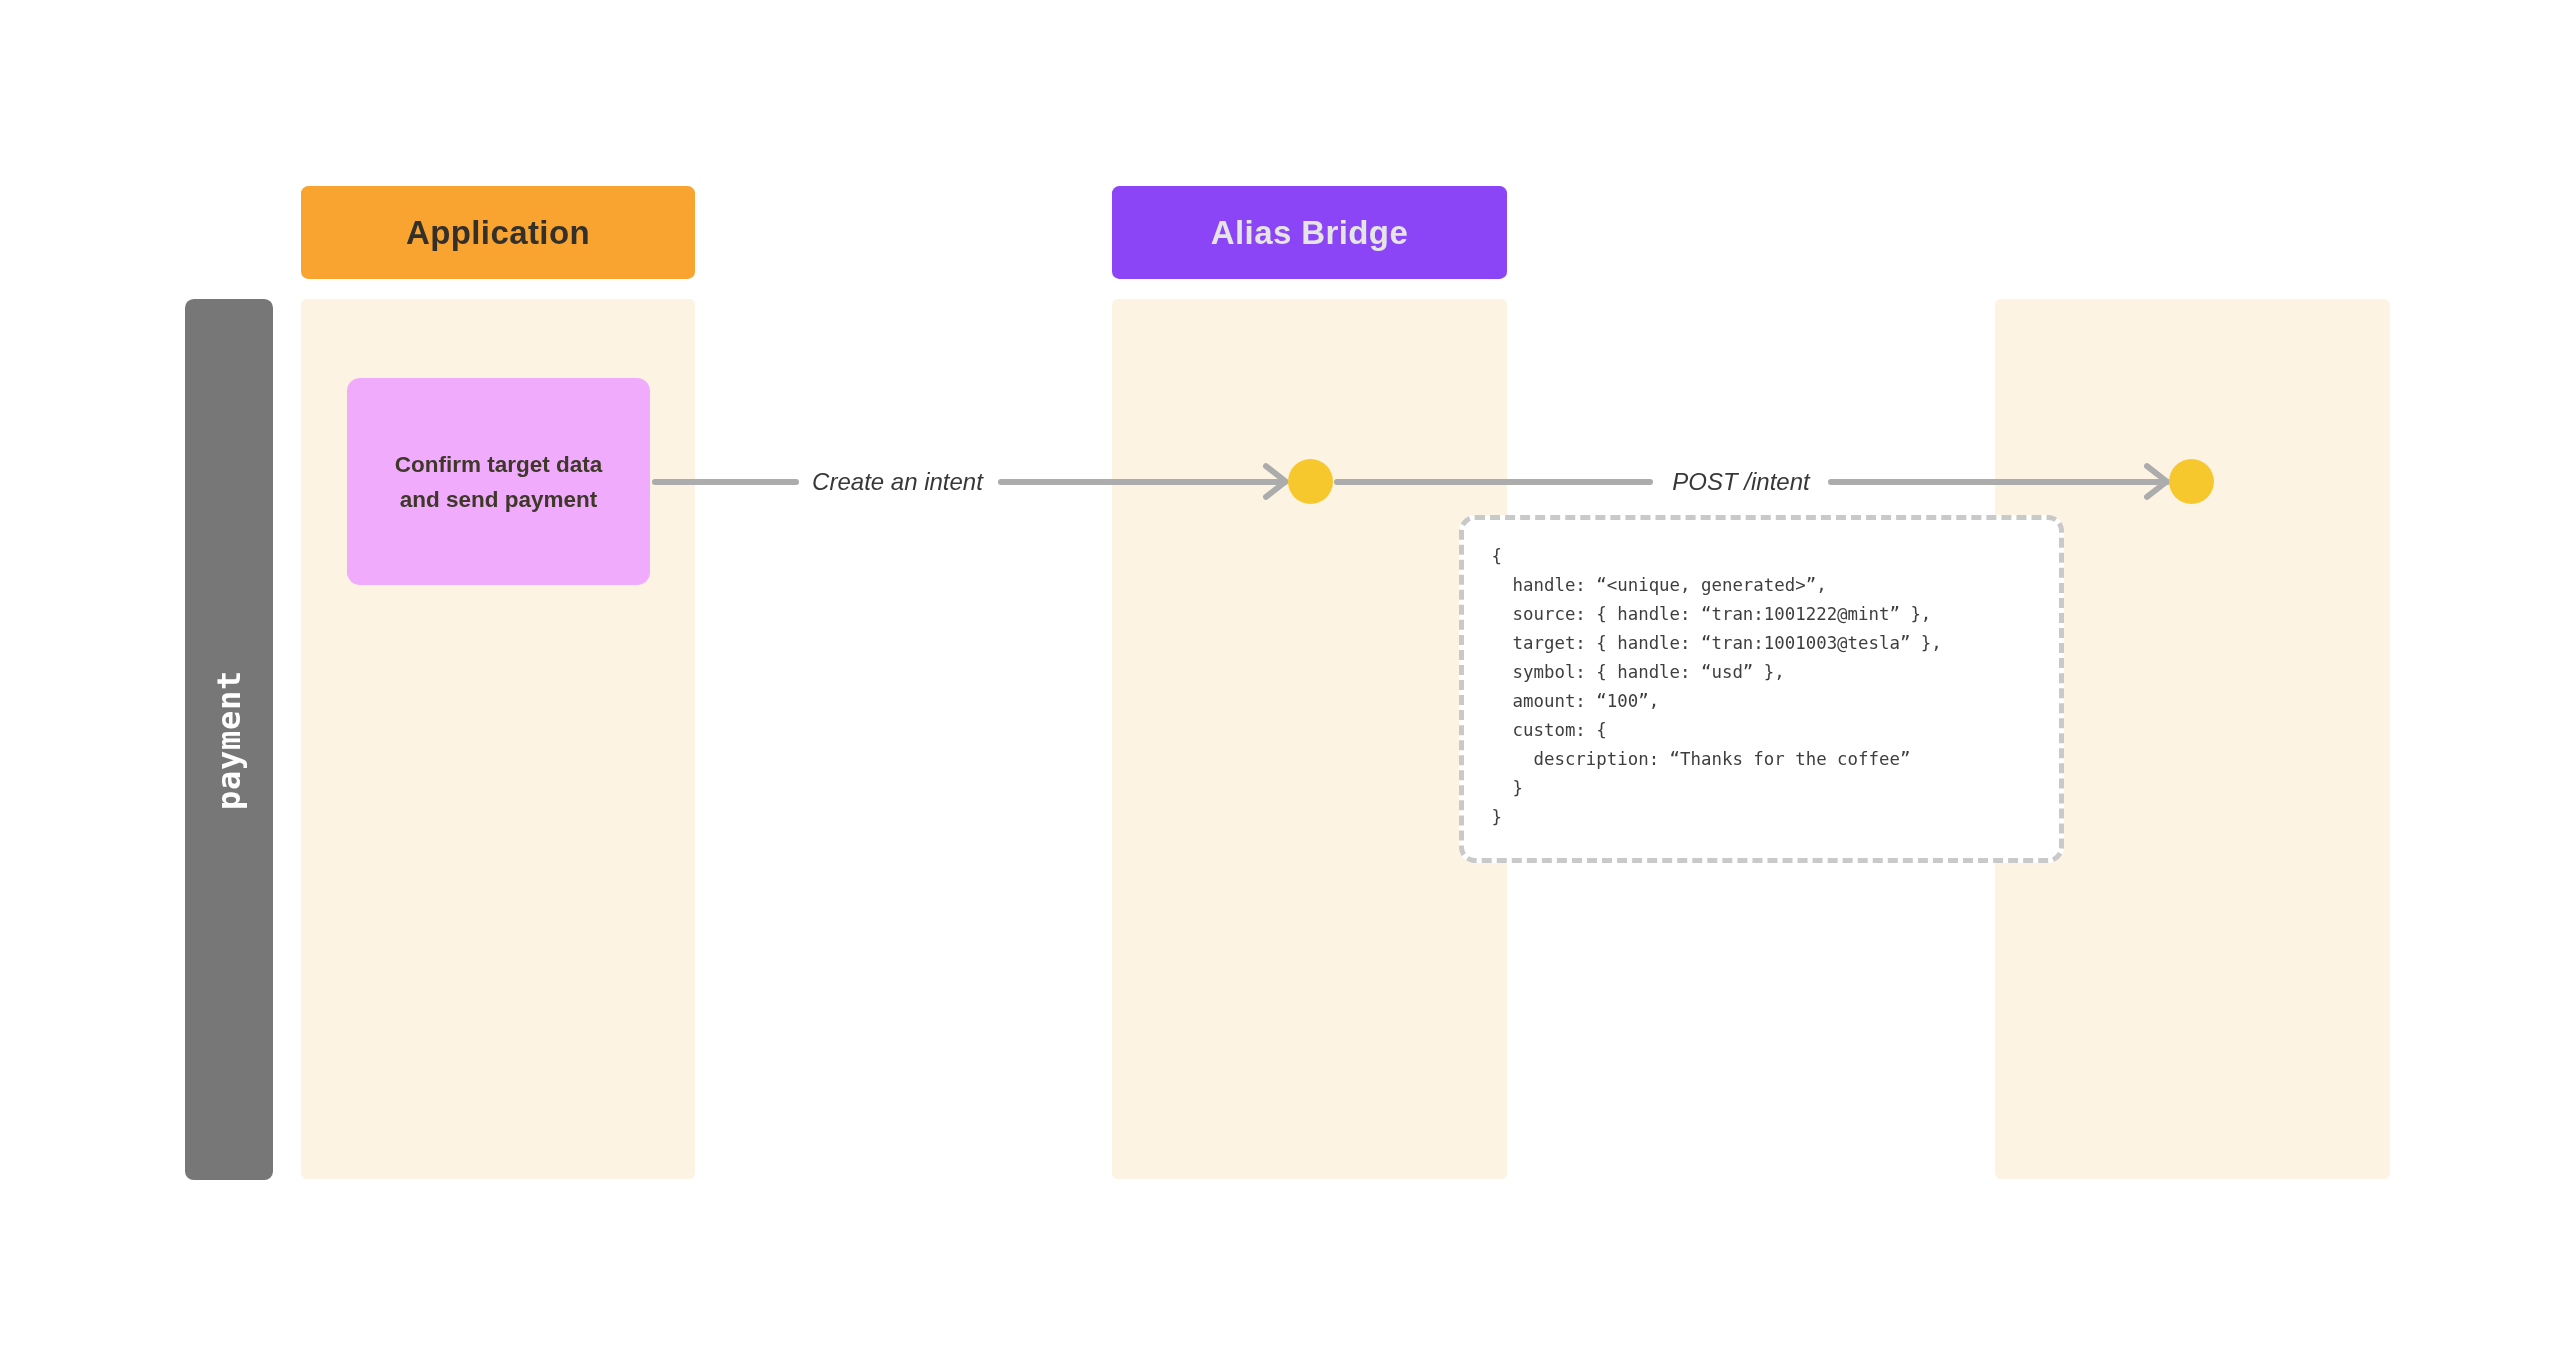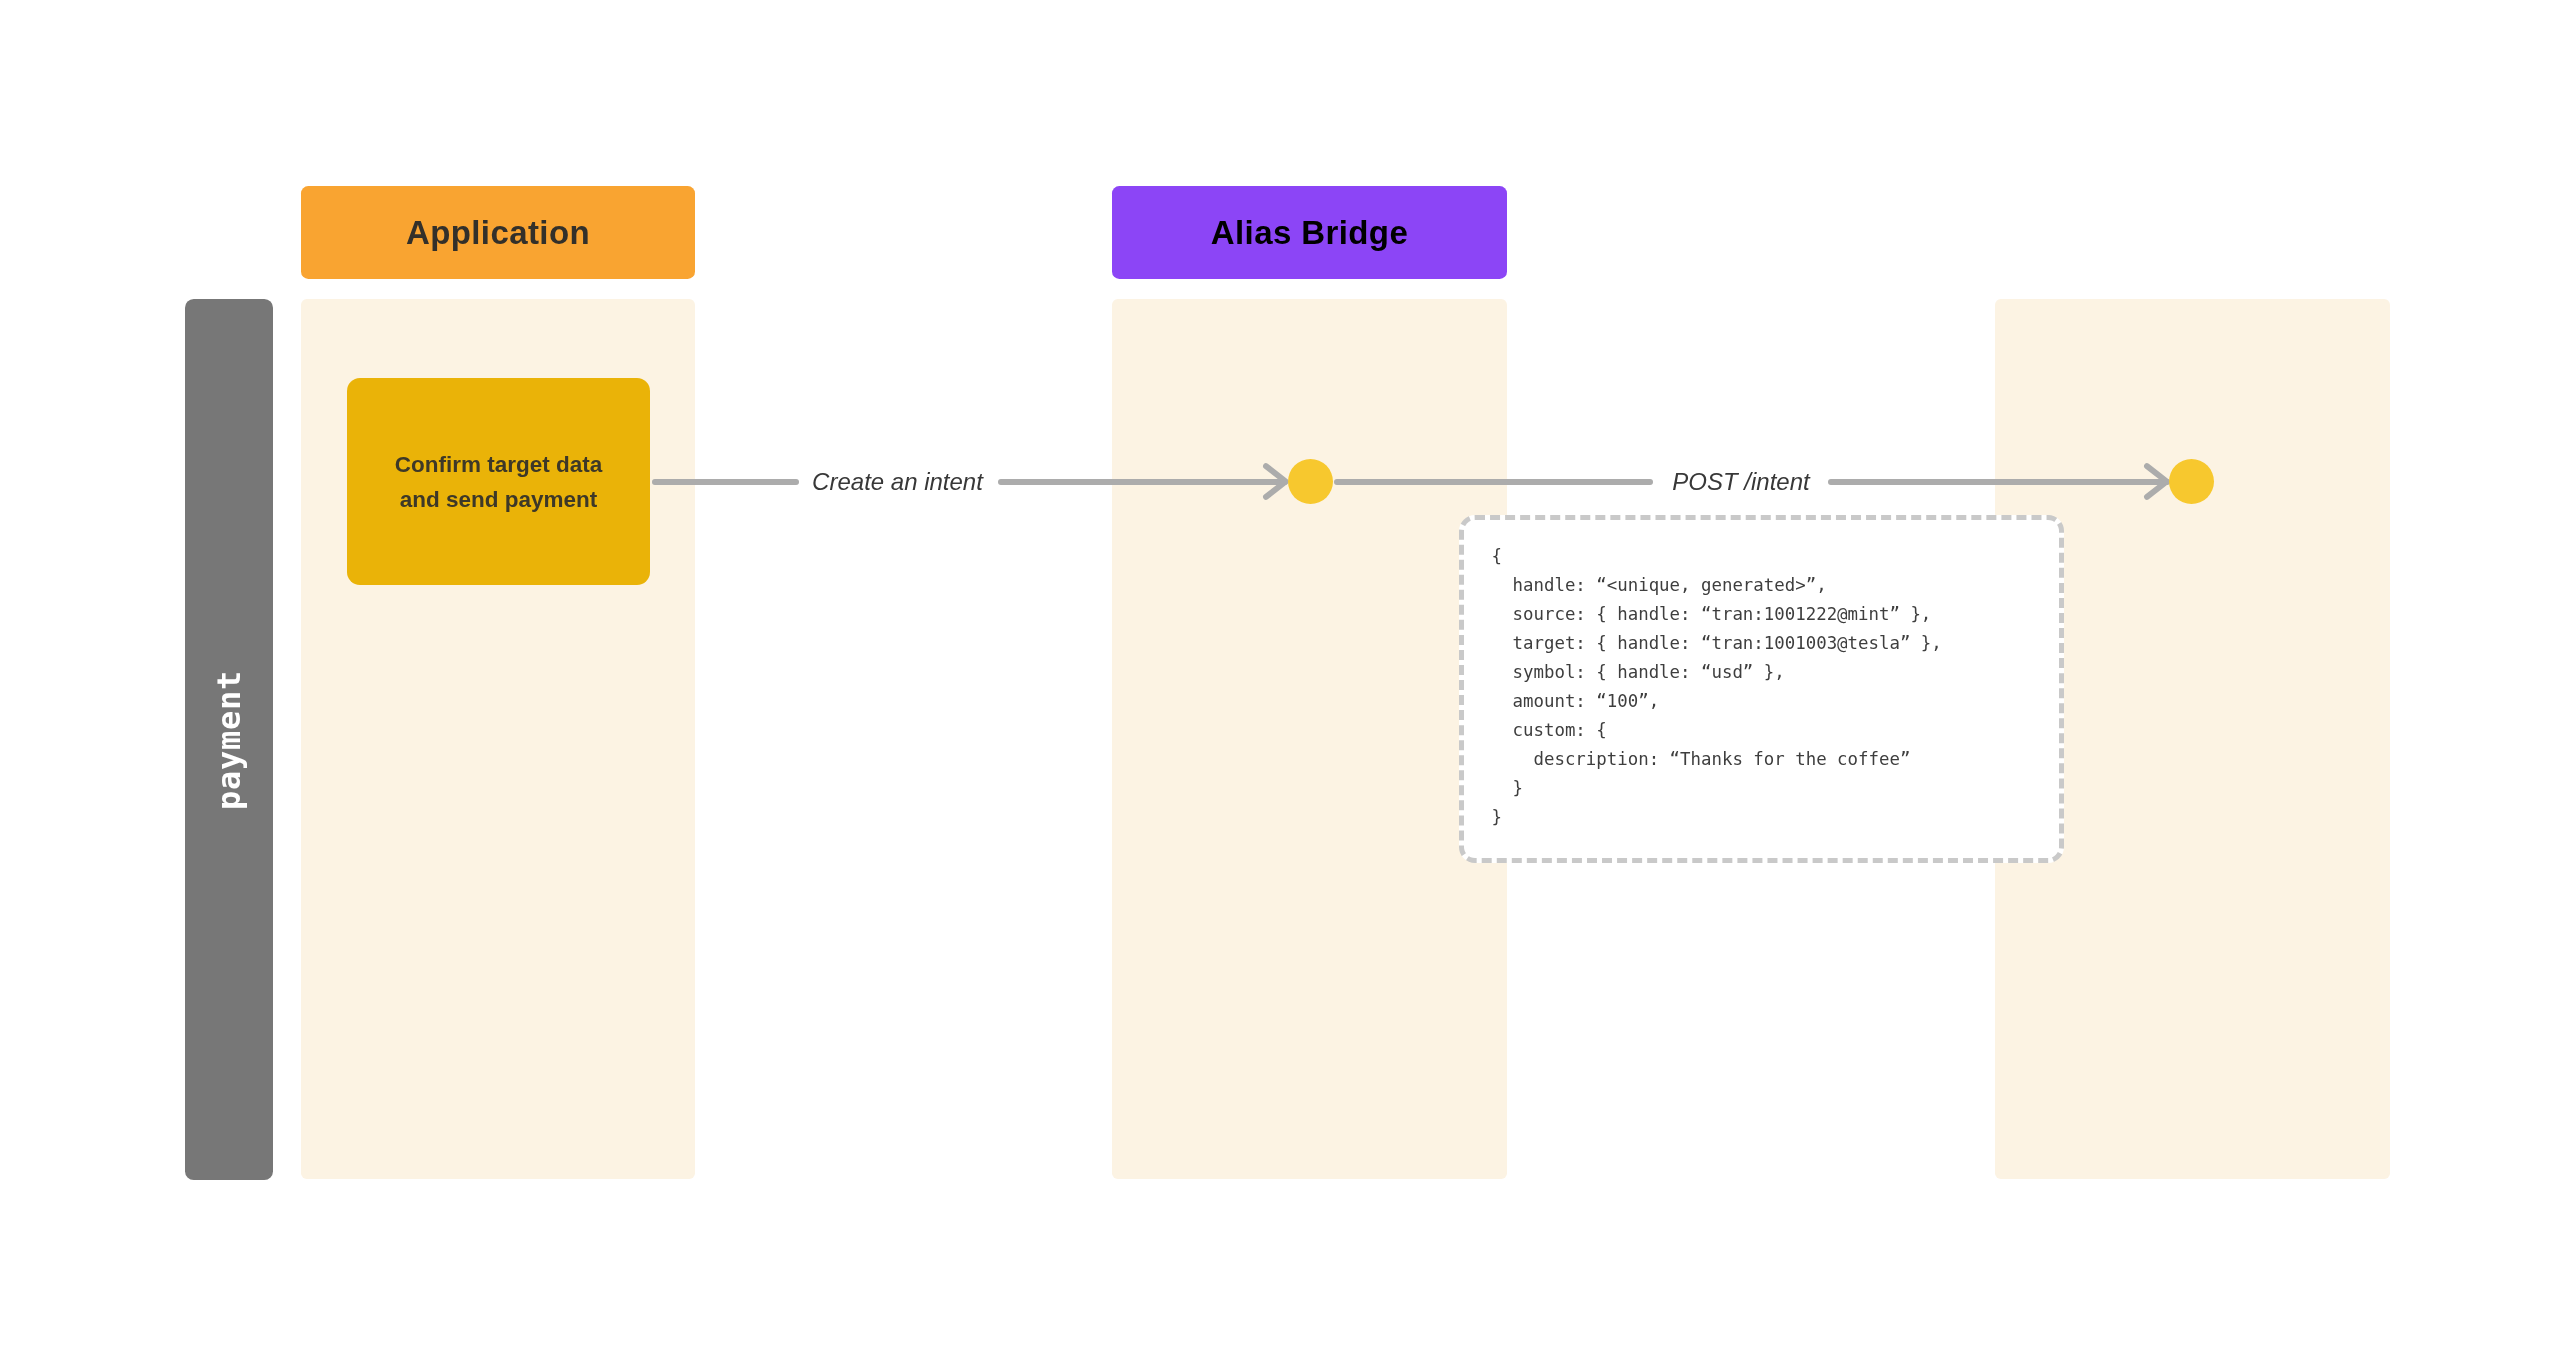--- a/index.html
+++ b/index.html
@@ -24,21 +24,21 @@
   }
   .lane-header .lane-title {
     font-size: 33px;
     font-weight: 600;
     letter-spacing: 0.4px;
   }
   #hdr-application { left: 301px;  width: 394px; background: #F9A431; }
   #hdr-alias       { left: 1112px; width: 395px; background: #8C45F6; }
   #hdr-ledger      { left: 1995px; width: 395px; background: #AFF0C9; }
   #hdr-application .lane-title { color: #33302A; }
-  #hdr-alias .lane-title       { color: #000000; }
+  #hdr-alias .lane-title       { color: #e5e5e5; }
   #hdr-ledger .lane-title      { color: #28332A; }
 
   
   .lane-col {
     position: absolute;
     top: 299px;
     height: 880px;
     background: #FCF3E3;
     border-radius: 5.8px;
     z-index: 1;
@@ -71,21 +71,21 @@
     letter-spacing: 0.7px;
   }
 
   
   .task {
     position: absolute;
     left: 347px;
     top: 378px;
     width: 303px;
     height: 207px;
-    background: #eab308;
+    background: #f0abfc;
     border-radius: 13px;
     display: flex;
     align-items: center;
     justify-content: center;
     text-align: center;
     padding: 0 25px;
     box-sizing: border-box;
     z-index: 2;
   }
   .task .task-text {

